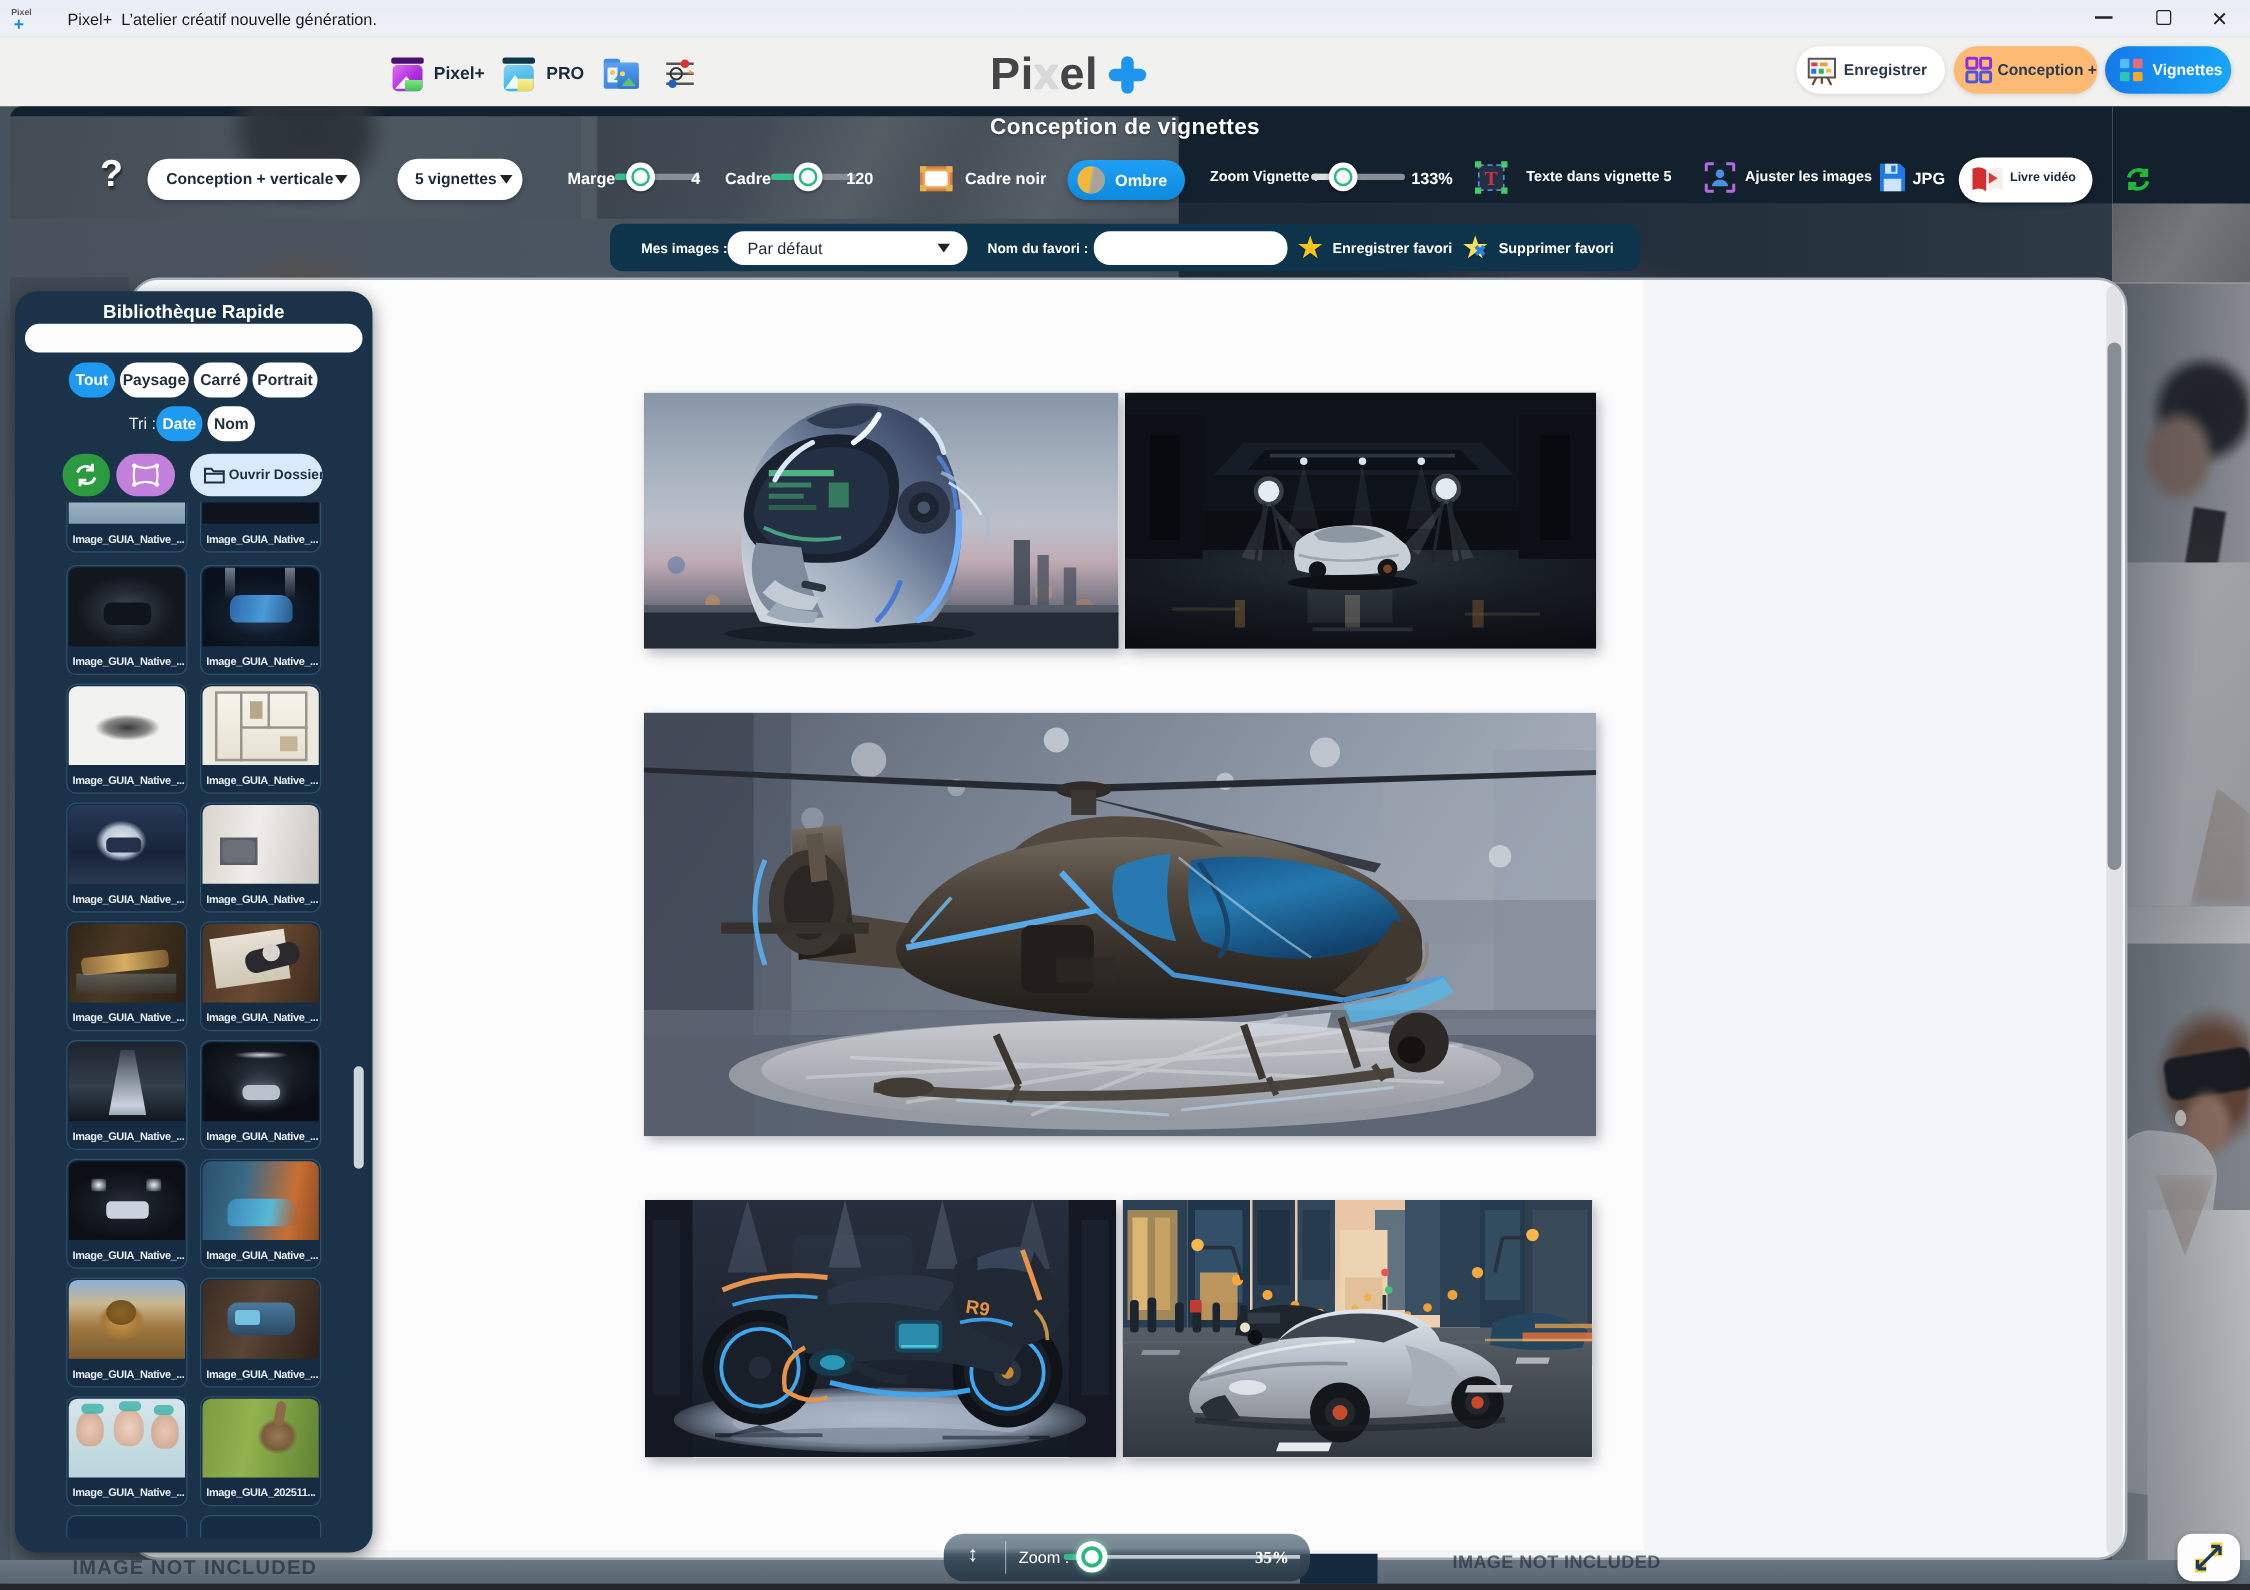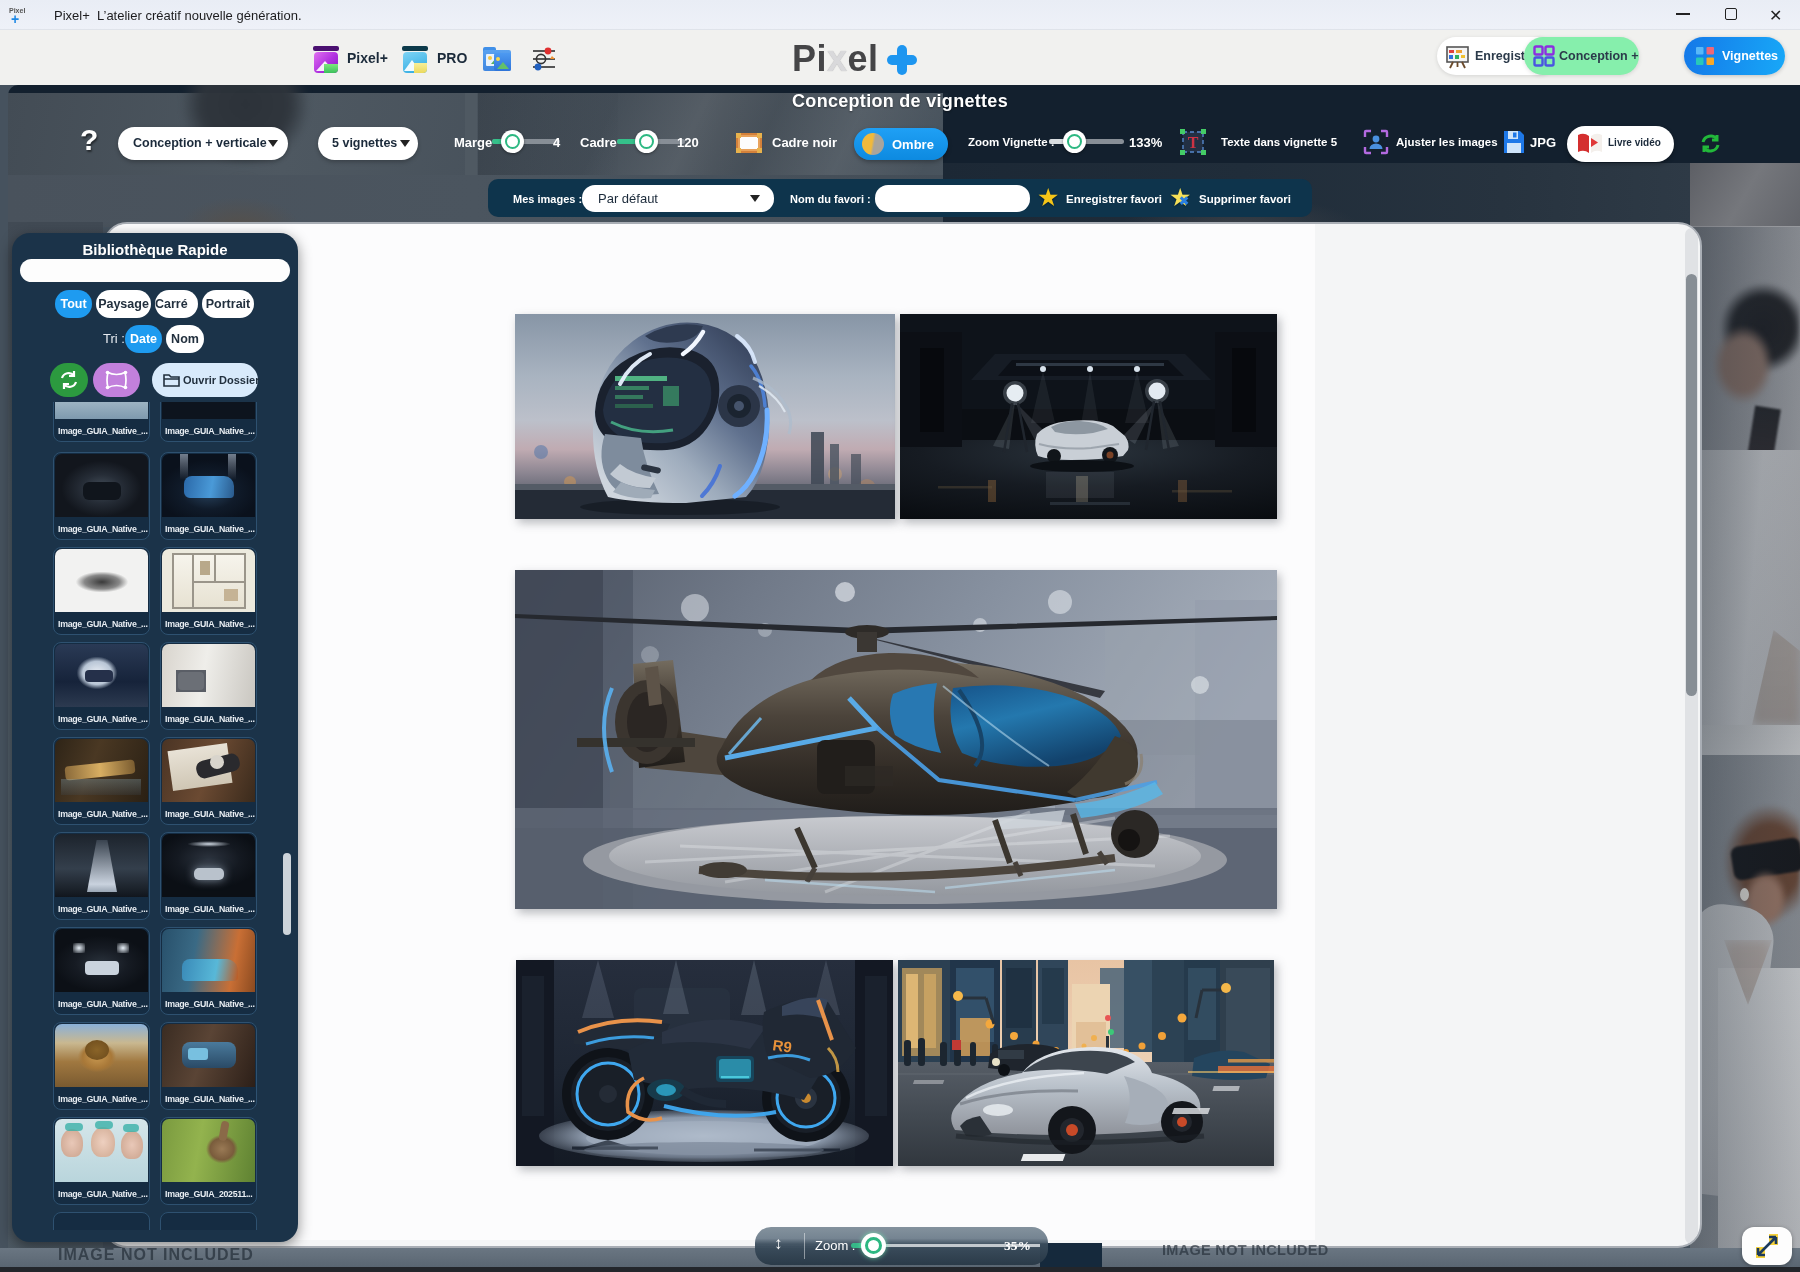--- a/index.html
+++ b/index.html
@@ -76,21 +76,21 @@
         <rect x="11" y="6" width="6" height="3" fill="#f0a030"></rect>
       <rect x="4" y="11" width="4" height="4" fill="#3070e0"></rect>
         <rect x="10" y="11" width="4" height="4" fill="#30b060"></rect>
         <rect x="16" y="11" width="4" height="3" fill="#f0c030"></rect>
       <line x1="8" y1="18" x2="5" y2="24" stroke="#6b4a2a" stroke-width="1.8"></line>
         <line x1="17" y1="18" x2="20" y2="24" stroke="#6b4a2a" stroke-width="1.8"></line>
         <line x1="12.5" y1="18" x2="12.5" y2="23" stroke="#6b4a2a" stroke-width="1.8"></line>
     </svg>
     <div class="abs b" style="left:38px;top:12px;font-size:12.5px;color:#2b3a4a;">Enregistrer</div>
   </div>
-  <div class="abs" style="left:1524px;top:7px;width:115px;height:38px;background:#86efac;border-radius:19px;box-shadow:0 1px 4px rgba(0,0,0,0.12);">
+  <div class="abs" style="left:1563px;top:7px;width:115px;height:38px;background:#fdba74;border-radius:19px;box-shadow:0 1px 4px rgba(0,0,0,0.12);">
     <svg class="abs" style="left:9px;top:8px;" width="22" height="22" viewBox="0 0 22 22">
       <rect x="1.5" y="1.5" width="8" height="8" rx="1.5" fill="none" stroke="#8b30e0" stroke-width="2.4"></rect>
       <rect x="12.5" y="1.5" width="8" height="8" rx="1.5" fill="none" stroke="#8b30e0" stroke-width="2.4"></rect>
       <rect x="1.5" y="12.5" width="8" height="8" rx="1.5" fill="none" stroke="#4a55e0" stroke-width="2.4"></rect>
       <rect x="12.5" y="12.5" width="8" height="8" rx="1.5" fill="none" stroke="#4a55e0" stroke-width="2.4"></rect>
     </svg>
     <div class="abs b" style="left:35px;top:12px;font-size:12.5px;color:#2b3a4a;">Conception +</div>
   </div>
   <div class="abs" style="left:1684px;top:7px;width:101px;height:38px;background:linear-gradient(100deg,#1478e8,#18a8f8);border-radius:19px;box-shadow:0 1px 4px rgba(0,0,0,0.2);">
     <svg class="abs" style="left:11px;top:9px;" width="20" height="20" viewBox="0 0 20 20">
@@ -648,21 +648,21 @@
   <div class="abs b" style="left:691px;top:15px;font-size:12px;color:#2a7fe0;">✖</div>
   <div class="abs b" style="left:711px;top:14px;font-size:11.5px;color:#fff;">Supprimer favori</div>
 </div>
 
 <div id="sidebar" class="abs" style="left:12px;top:233px;width:286px;height:1009px;background:#1b3349;border-radius:18px;box-shadow:0 4px 14px rgba(0,0,0,0.45);overflow:hidden;">
   <div class="abs b" style="left:0;top:8px;width:286px;text-align:center;font-size:15px;color:#fff;">Bibliothèque Rapide</div>
   <div class="abs" style="left:8px;top:26px;width:270px;height:23px;background:#fdfdfd;border-radius:12px;"></div>
 
   <div class="abs b" style="left:43px;top:57px;width:37px;height:28px;background:#1e9bf0;border-radius:14px;color:#fff;font-size:12.5px;text-align:center;line-height:28px;">Tout</div>
   <div class="abs b" style="left:84px;top:57px;width:55px;height:28px;background:#fff;border-radius:14px;color:#22303e;font-size:12.5px;text-align:center;line-height:28px;">Paysage</div>
-  <div class="abs b" style="left:143px;top:57px;width:43px;height:28px;background:#fff;border-radius:14px;color:#22303e;font-size:12.5px;line-height:28px;">Carré</div>
+  <div class="abs b" style="left:143px;top:57px;width:43px;height:28px;background:#fff;border-radius:14px;color:#22303e;font-size:12.5px;text-align:center;line-height:28px;">Carré</div>
   <div class="abs b" style="left:190px;top:57px;width:52px;height:28px;background:#fff;border-radius:14px;color:#22303e;font-size:12.5px;text-align:center;line-height:28px;">Portrait</div>
   <div class="abs" style="left:91px;top:98px;font-size:13px;color:#e6ebf0;">Tri :</div>
   <div class="abs b" style="left:113px;top:92px;width:37px;height:28px;background:#1e9bf0;border-radius:14px;color:#fff;font-size:12.5px;text-align:center;line-height:28px;">Date</div>
   <div class="abs b" style="left:154px;top:92px;width:38px;height:28px;background:#fff;border-radius:14px;color:#22303e;font-size:12.5px;text-align:center;line-height:28px;">Nom</div>
 
   <div class="abs" style="left:38px;top:130px;width:38px;height:34px;background:#2c9a3f;border-radius:17px;">
     <svg class="abs" style="left:8px;top:6px;" width="22" height="22" viewBox="0 0 22 22">
       <path d="M4 9 a7 7 0 0 1 12 -2.5" fill="none" stroke="#fff" stroke-width="2.2"></path>
         <path d="M16 2 v5 h-5" fill="none" stroke="#fff" stroke-width="2.2"></path>
       <path d="M18 13 a7 7 0 0 1 -12 2.5" fill="none" stroke="#fff" stroke-width="2.2"></path>

